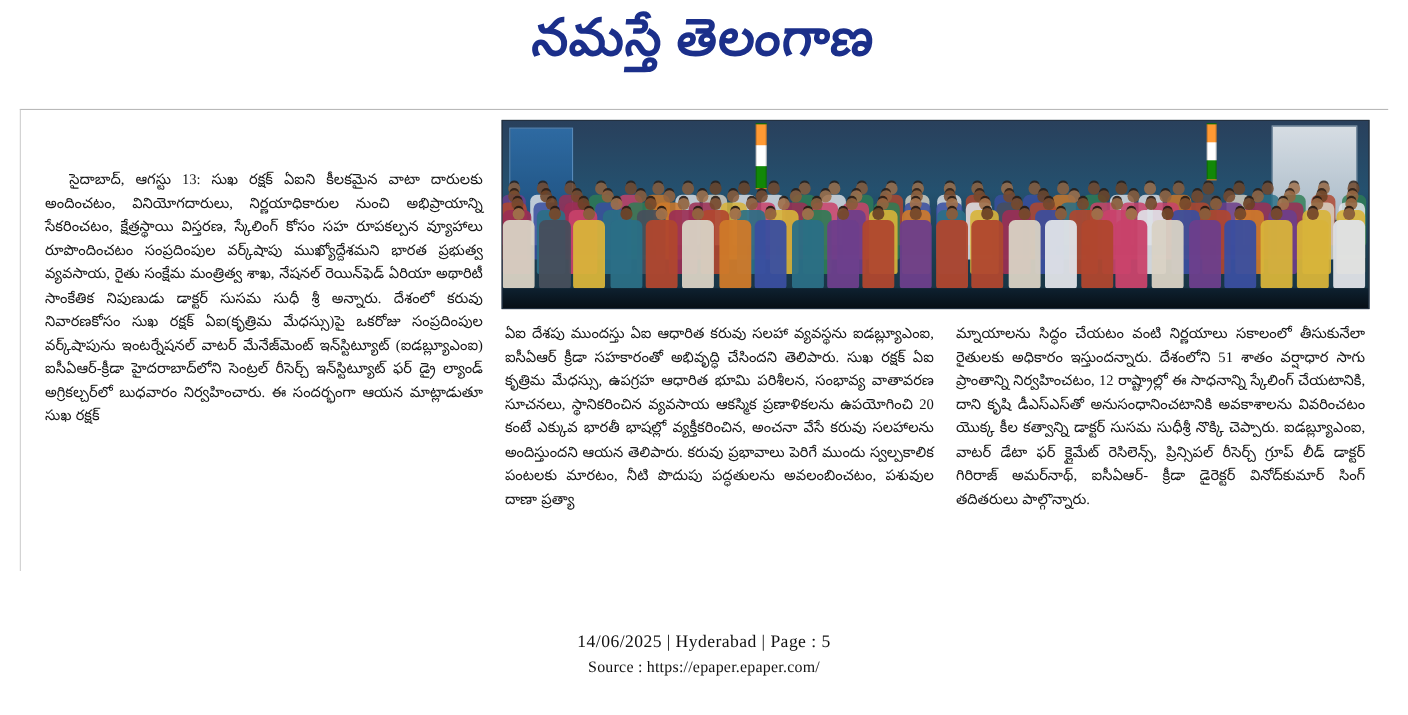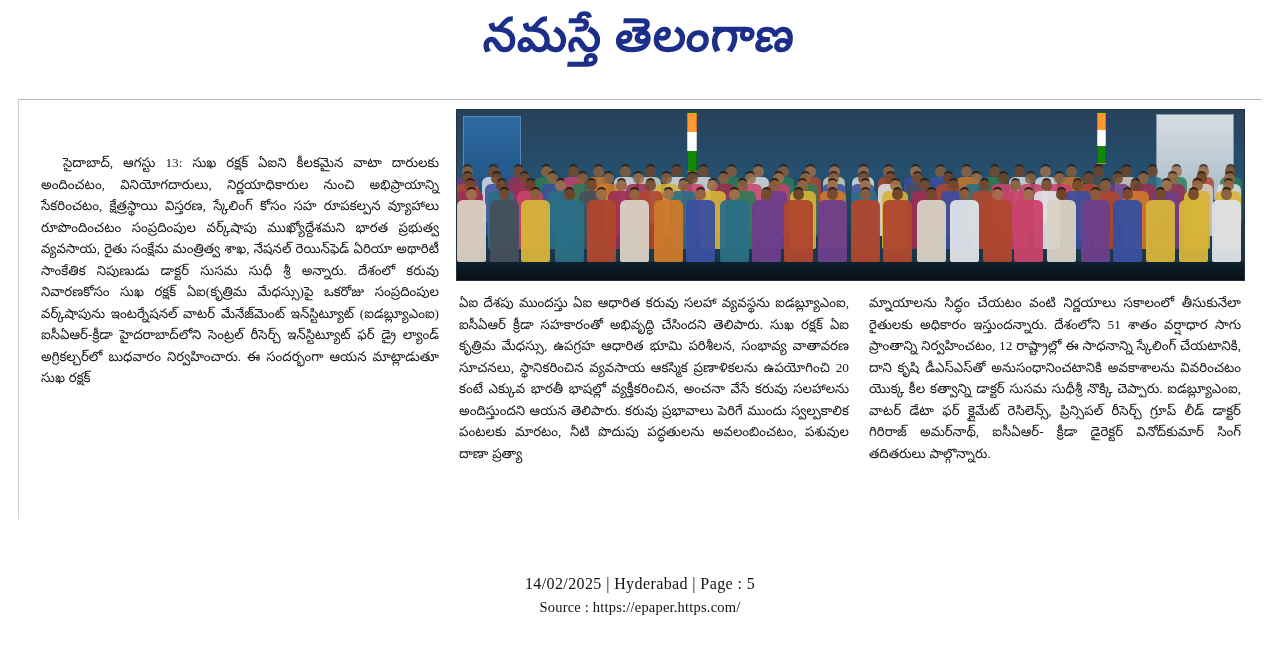--- a/index.html
+++ b/index.html
@@ -523,17 +523,17 @@
         <p>ఏఐ దేశపు ముందస్తు ఏఐ ఆధారిత కరువు సలహా వ్యవస్థను ఐడబ్ల్యూఎంఐ, ఐసీఏఆర్ క్రీడా సహకారంతో అభివృద్ధి చేసిందని తెలిపారు. సుఖ రక్షక్ ఏఐ కృత్రిమ మేధస్సు, ఉపగ్రహ ఆధారిత భూమి పరిశీలన, సంభావ్య వాతావరణ సూచనలు, స్థానికరించిన వ్యవసాయ ఆకస్మిక ప్రణాళికలను ఉపయోగించి 20 కంటే ఎక్కువ భారతీ భాషల్లో వ్యక్తీకరించిన, అంచనా వేసే కరువు సలహాలను అందిస్తుందని ఆయన తెలిపారు. కరువు ప్రభావాలు పెరిగే ముందు స్వల్పకాలిక పంటలకు మారటం, నీటి పొదుపు పద్ధతులను అవలంబించటం, పశువుల దాణా ప్రత్యా</p>
       </div>
       <div class="col" id="col3">
         <p>మ్నాయాలను సిద్ధం చేయటం వంటి నిర్ణయాలు సకాలంలో తీసుకునేలా రైతులకు అధికారం ఇస్తుందన్నారు. దేశంలోని 51 శాతం వర్షాధార సాగు ప్రాంతాన్ని నిర్వహించటం, 12 రాష్ట్రాల్లో ఈ సాధనాన్ని స్కేలింగ్ చేయటానికి, దాని కృషి డీఎస్ఎస్‌తో అనుసంధానించటానికి అవకాశాలను వివరించటం యొక్క కీల కత్వాన్ని డాక్టర్ సుసమ సుధీశ్రీ నొక్కి చెప్పారు. ఐడబ్ల్యూఎంఐ, వాటర్ డేటా ఫర్ క్లైమేట్ రెసిలెన్స్, ప్రిన్సిపల్ రీసెర్చ్ గ్రూప్ లీడ్ డాక్టర్ గిరిరాజ్ అమర్‌నాథ్, ఐసీఏఆర్- క్రీడా డైరెక్టర్ వినోద్‌కుమార్ సింగ్ తదితరులు పాల్గొన్నారు.</p>
       </div>
     </div>
 
   </div>
 
   <div class="footer">
-    <div class="line1">14/02/2025 | Hyderabad | Page : 5</div>
-    <div class="line2">Source : https://epaper.https.com/</div>
+    <div class="line1">14/06/2025 | Hyderabad | Page : 5</div>
+    <div class="line2">Source : https://epaper.epaper.com/</div>
   </div>
 
 </div>
 
 </body></html>

